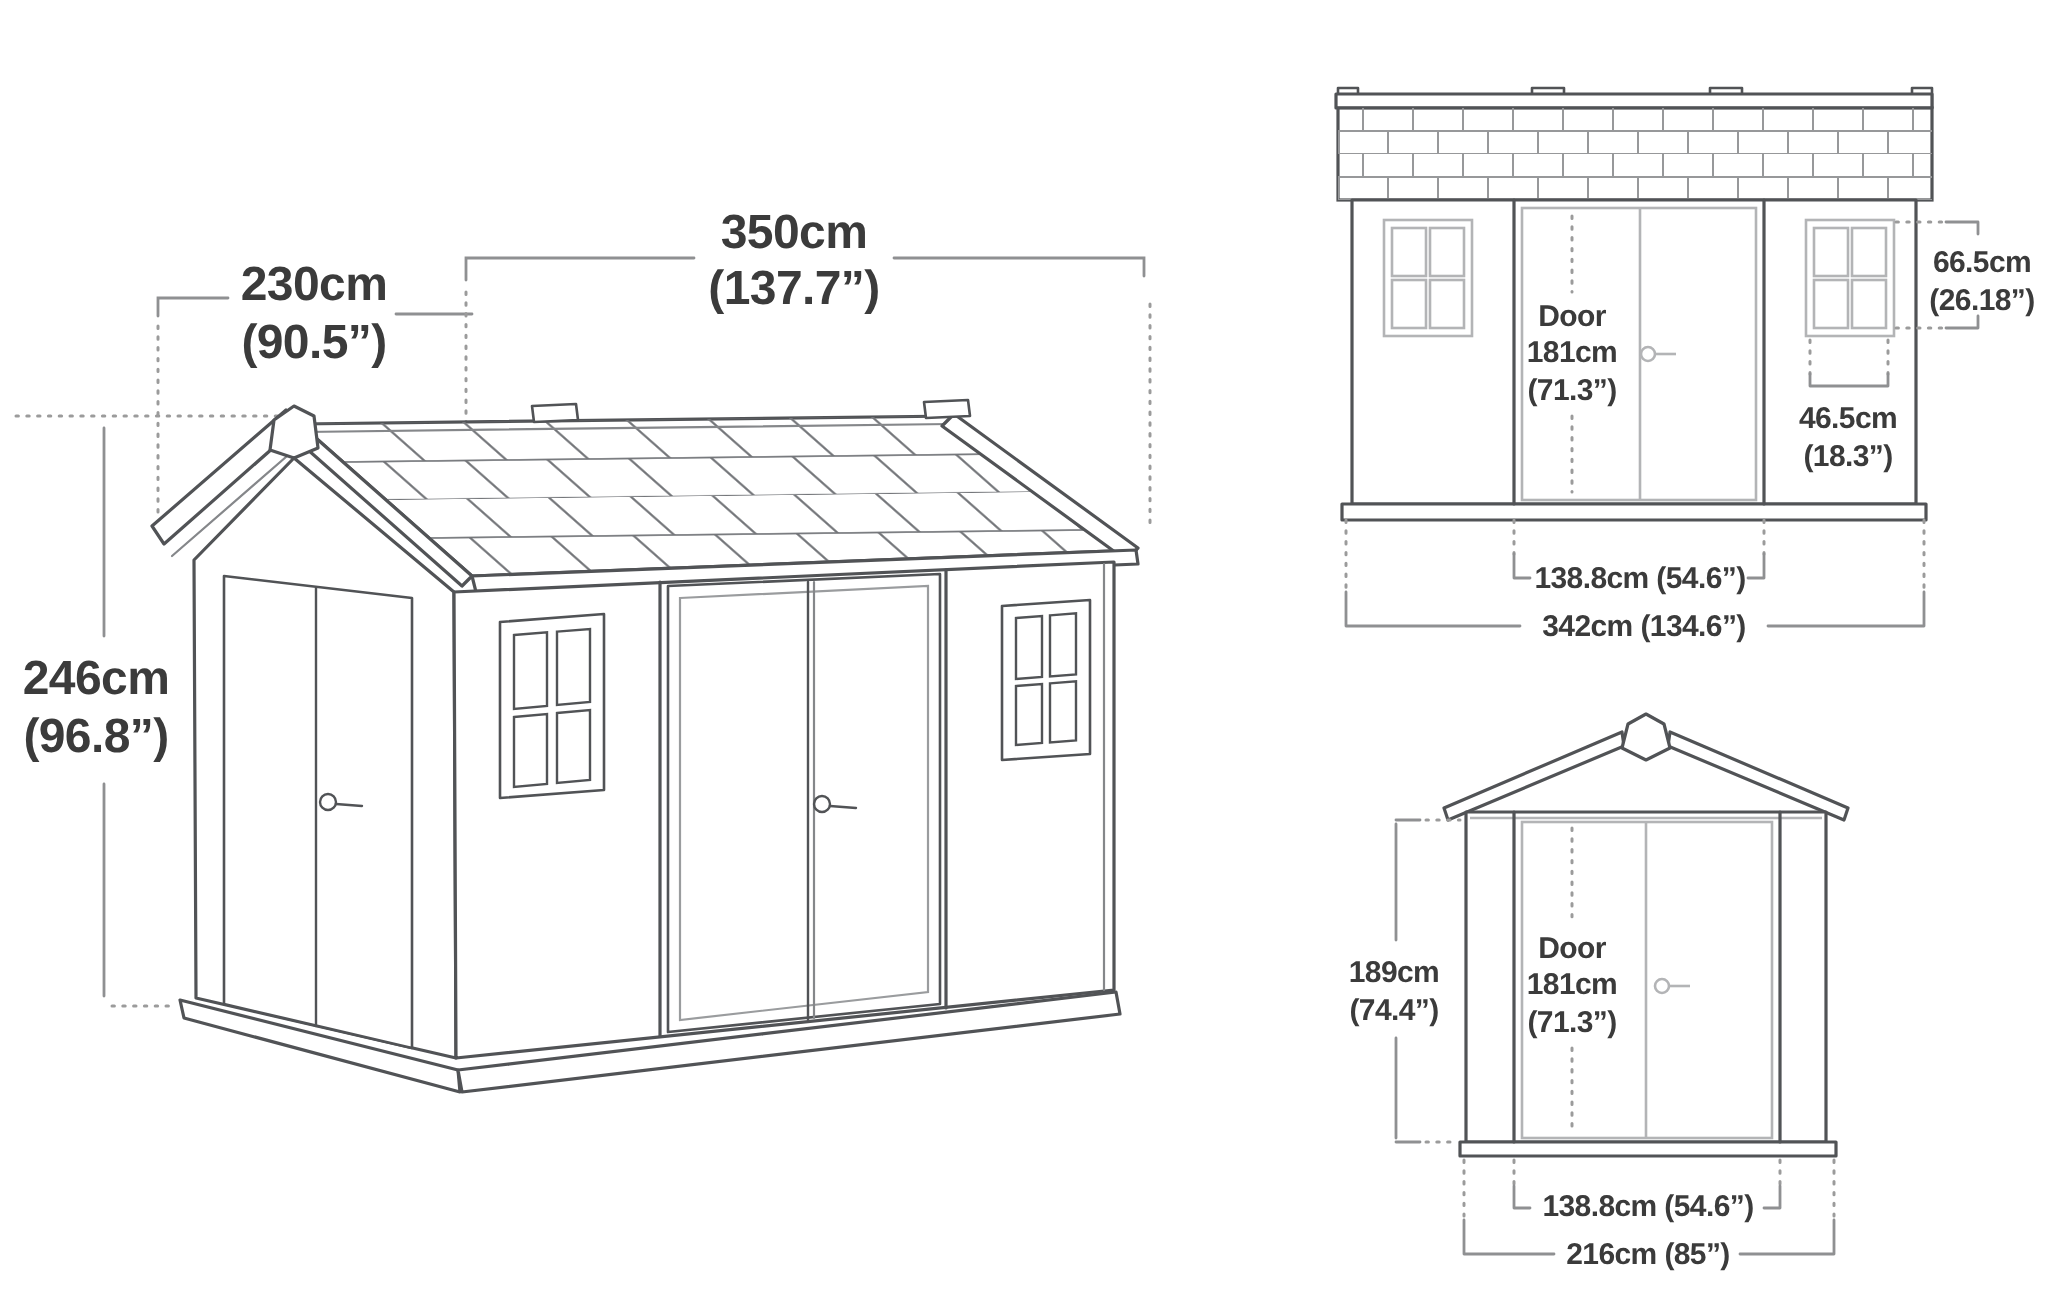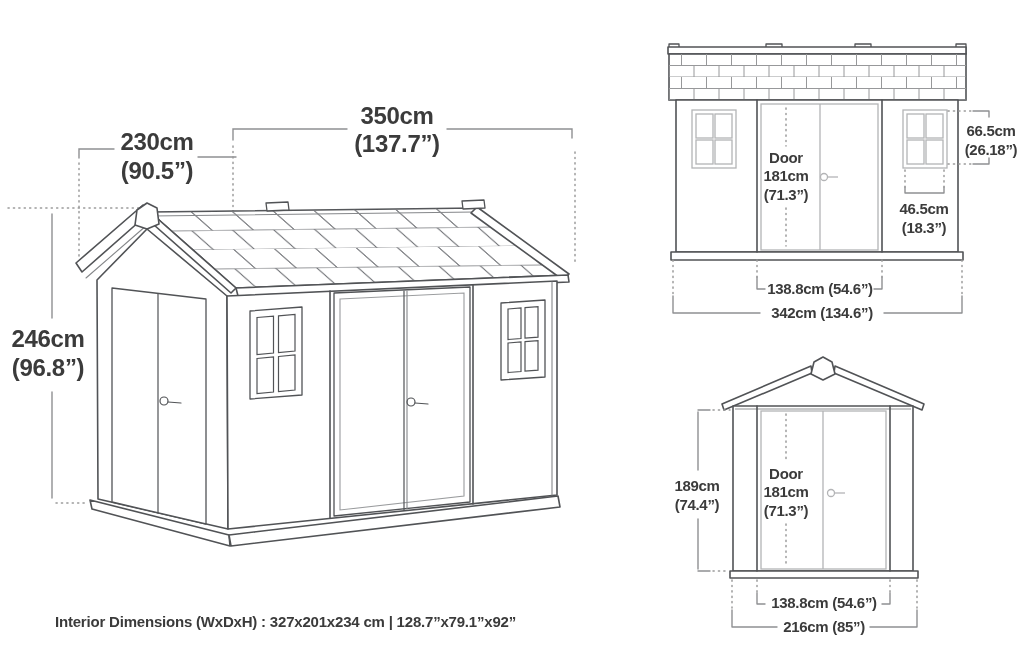--- a/index.html
+++ b/index.html
@@ -227,14 +227,13 @@
       <text class="t-md" x="824" y="608" text-anchor="middle">138.8cm (54.6”)</text>
     </g>
 
     <g>
       <path class="dot" d="M732,580 V608 M917,580 V608"></path>
       <path class="dim" d="M732,610 V627 M732,627 H777 M870,627 H917 M917,610 V627"></path>
       <text class="t-md" x="824" y="632" text-anchor="middle">216cm (85”)</text>
     </g>
   </svg>
 
-  <div class="footer-text">Interior Dimensions (WxDxH) : 327x201x234 cm | 128.7”x79.1”x92”</div>
 </div>
 
 </body></html>

